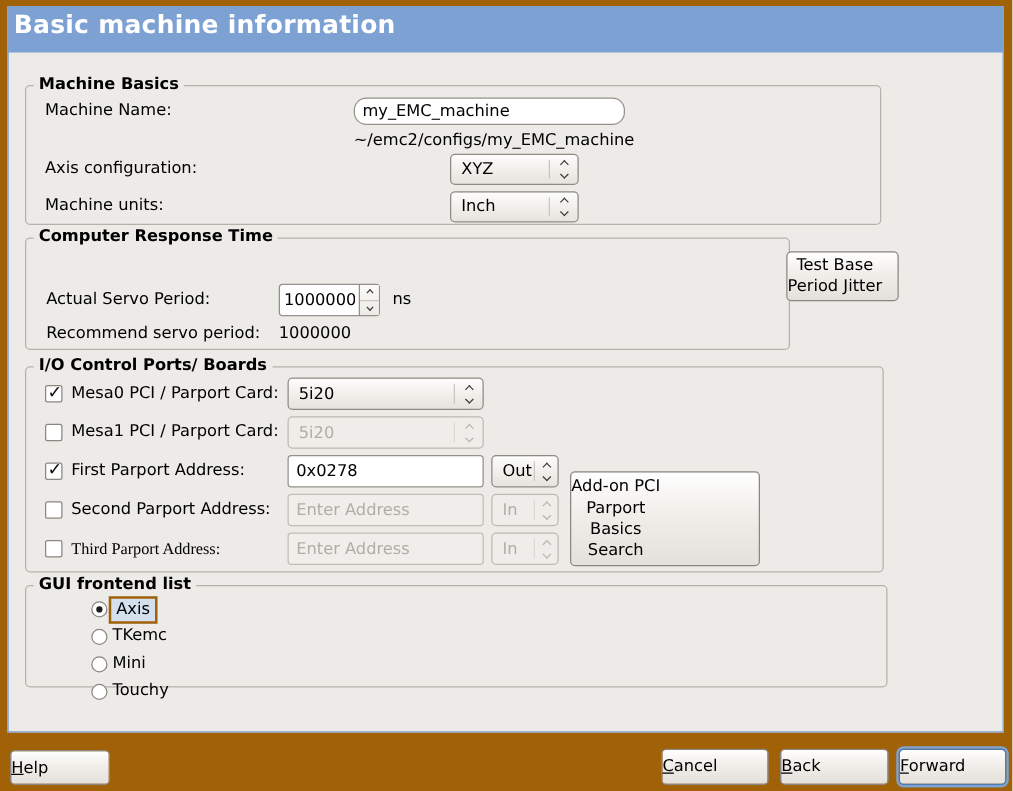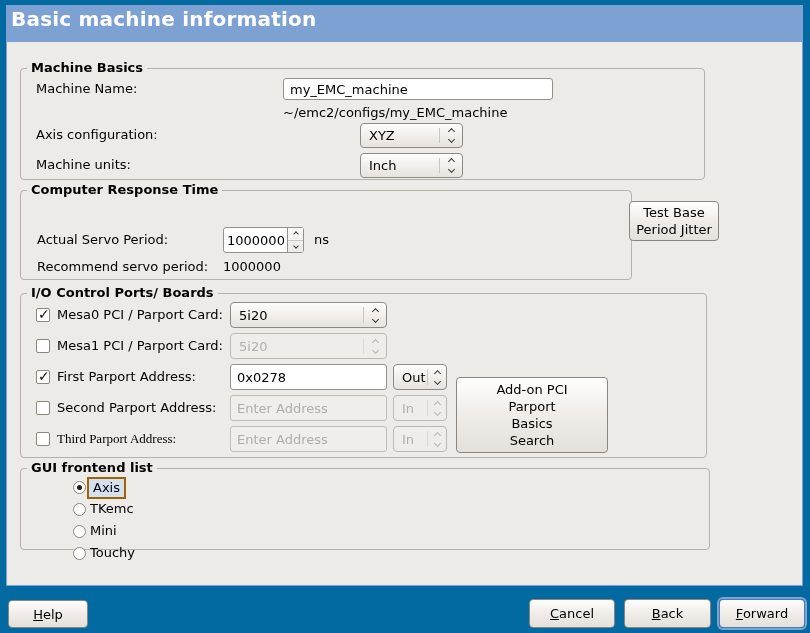--- a/index.html
+++ b/index.html
@@ -1,17 +1,17 @@
 <!DOCTYPE html>
 <html><head>
 <meta charset="utf-8">
 <style>
   * { box-sizing: border-box; margin: 0; padding: 0; }
   body { font-family: "DejaVu Sans", sans-serif; background: #eeece8; }
-  #screen { position: relative; width: 810px; height: 633px; background: #0369a1; overflow: hidden; }
+  #screen { position: relative; width: 810px; height: 633px; background: #a16207; overflow: hidden; }
 
   
   .panel { position: absolute; left: 6px; top: 5px; width: 797px; height: 581px;
            border: 1px solid #7da1d3; background: #edebe7; }
   .wizard-header { position: absolute; left: 6px; top: 5px; width: 797px; height: 37px;
                    background: #7da1d3; }
   .wizard-title { position: absolute; left: 11px; top: 7px; font-size: 20px; font-weight: bold;
                   color: #ffffff; letter-spacing: 0.2px; }
 
   
@@ -51,21 +51,21 @@
   .spin { position: absolute; display: flex; background: #ffffff; border: 1px solid #95908a; border-radius: 3px; }
   .spin input { flex: 1; min-width: 0; border: none; background: transparent; outline: none;
                 font-family: "DejaVu Sans", sans-serif; font-size: 13px; color: #000; padding: 0 3px; }
   .spin .spinner { width: 16px; border-left: 1px solid #95908a; display: flex; flex-direction: column;
                    background: linear-gradient(to bottom, #fbfaf9, #eceae5); }
   .spin .spinner .cell { flex: 1; display: flex; align-items: center; justify-content: center; }
   .spin .spinner .cell:first-child { border-bottom: 1px solid #c9c5bf; }
   .spin .chev-up, .spin .chev-down { width: 4px; height: 4px; }
 
   
-  .btn { position: absolute; display: flex; align-items: center; justify-content: center; cursor: default;
+  .btn { position: absolute; display: flex; align-items: center; justify-content: flex-start; cursor: default;
          background: linear-gradient(to bottom, #ffffff, #f1eeea 45%, #e4e0da);
          border: 1px solid #8b8680; border-radius: 4px; font-size: 13px; color: #000; }
   .btn-label { display: block; text-align: center; line-height: 17px; }
   .btn-label.mnemonic::first-letter { text-decoration: underline; }
   .btn.default-focus { box-shadow: 0 0 0 2px #7ea2d2; border-color: #4f7cb0; }
 
   
   .checkbox { position: absolute; width: 14px; height: 14px; background: #ffffff;
               border: 1px solid #8b8680; border-radius: 2px; }
   .checkbox.checked::after { content: "✓"; position: absolute; left: 1px; top: -3px;
@@ -85,21 +85,21 @@
 <div id="screen">
 
   <div class="panel"></div>
   <div class="wizard-header"></div>
   <div class="wizard-title">Basic machine information</div>
 
   <div class="frame" style="left:20px; top:68px; width:685px; height:112px;">
     <div class="frame-title">Machine Basics</div>
   </div>
   <div class="lbl" style="left:36px; top:81px;">Machine Name:</div>
-  <input class="entry" style="left: 283px; top: 78px; width: 270px; height: 22px;" value="my_EMC_machine">
+  <input class="entry" style="left: 283px; top: 78px; width: 217px; height: 22px; border-radius: 10px;" value="my_EMC_machine">
   <div class="val" style="left:283px; top:105px;">~/emc2/configs/my_EMC_machine</div>
   <div class="lbl" style="left:36px; top:127px;">Axis configuration:</div>
   <div class="combo" style="left:360px; top:123px; width:103px; height:25px;">
     <span class="txt">XYZ</span>
     <span class="sep"></span>
     <span class="chevs">
         <span class="chev-up"></span>
         <span class="chev-down"></span>
       </span>
   </div>

